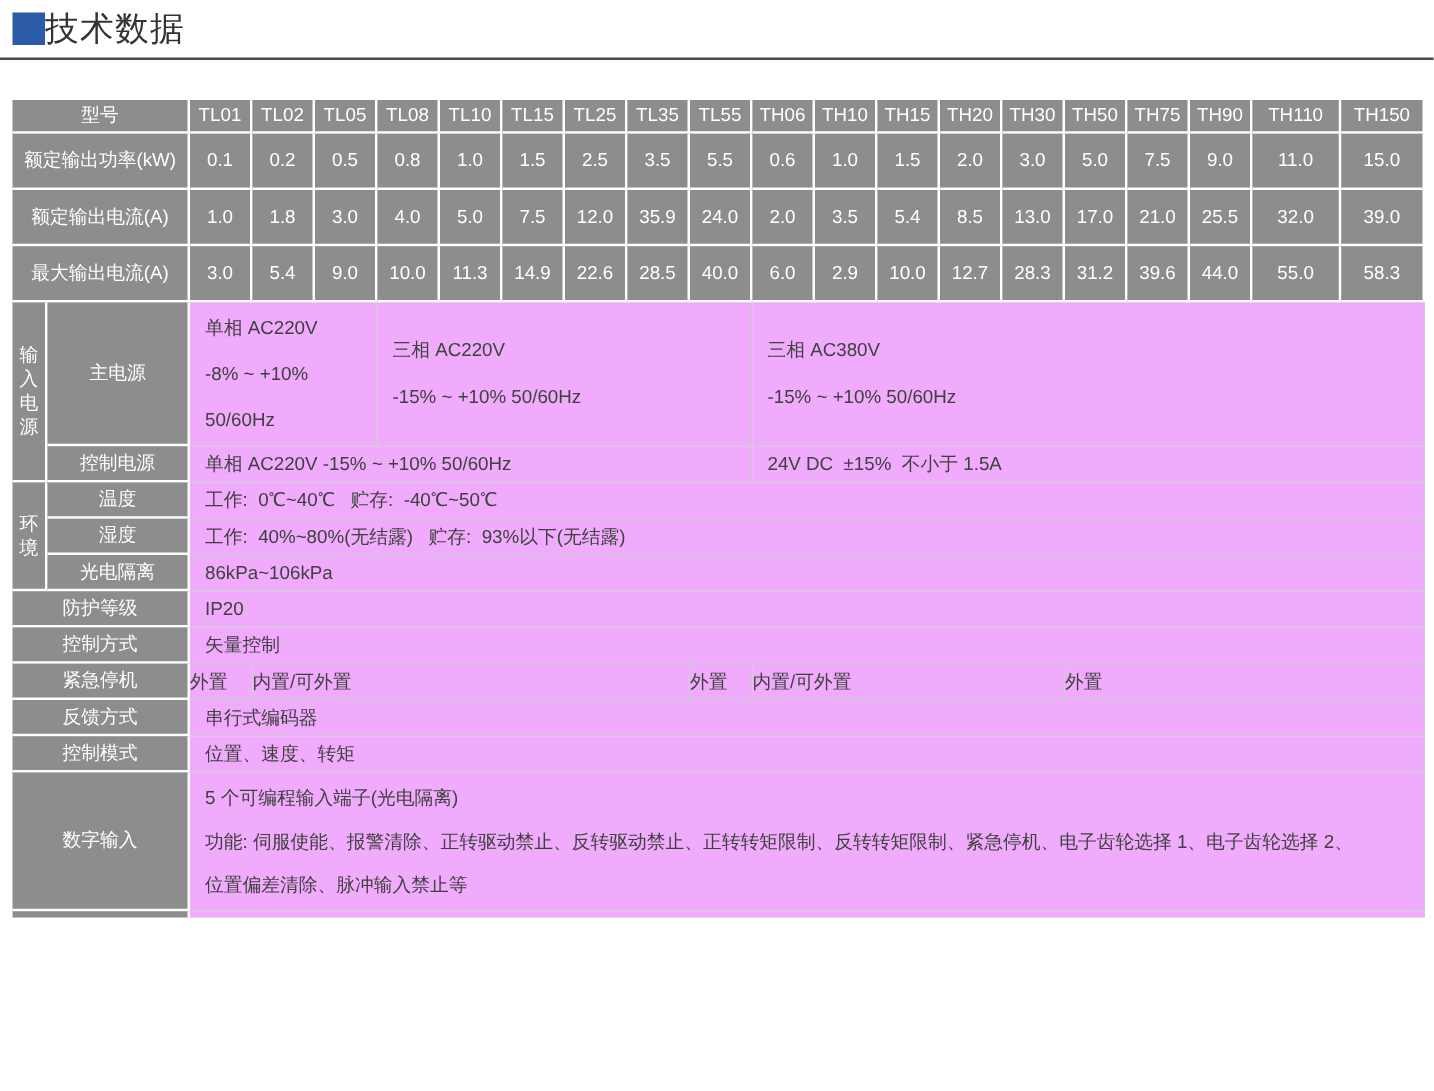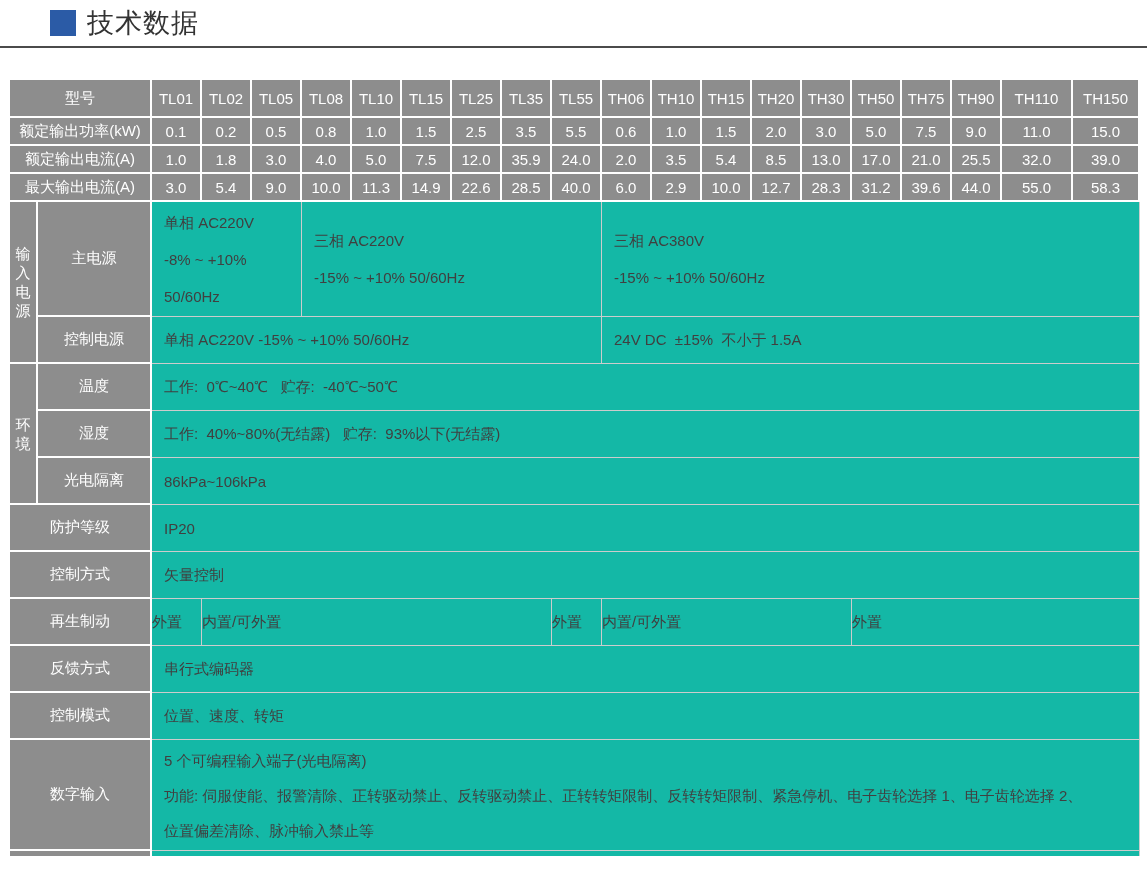--- a/index.html
+++ b/index.html
@@ -1,48 +1,48 @@
 <!DOCTYPE html>
 <html><head>
 <meta charset="utf-8">
 <style>
   html,body{margin:0;padding:0;background:#ffffff;}
   body{width:1147px;height:873px;overflow:hidden;font-family:"Liberation Sans",sans-serif;}
 
   
   .title-wrap{position:relative;padding:9px 0 0 10px;border-bottom:2px solid #4b4b4b;height:37px;}
-  .title-row{display:flex;align-items:center;gap:11px;margin-left:40px;}
+  .title-row{display:flex;align-items:center;}
   .title-square{width:26px;height:26px;background:#2b5ba6;flex:0 0 auto;}
   .title-text{font-size:27px;color:#333333;font-weight:500;letter-spacing:1px;line-height:28px;}
 
   
   table{border-collapse:separate;border-spacing:0;table-layout:fixed;margin:32px 0 0 10px;width:1130px;}
   td{box-sizing:border-box;padding:0;vertical-align:middle;overflow:hidden;}
 
   
   td.g{background:#8d8d8d;color:#ffffff;text-align:center;font-size:15px;
        border-right:2px solid #ffffff;border-bottom:2px solid #ffffff;}
   
-  td.w{background:#14b8a6;color:#404040;font-size:15px;text-align:left;padding-left:12px;
+  td.w{background:#f0abfc;color:#404040;font-size:15px;text-align:left;padding-left:12px;
        border-right:1px solid #cccccc;border-bottom:1px solid #cccccc;white-space:pre-wrap;}
   td.w.center{padding-left:0;}
 
   
   td.vert div{line-height:19px;font-size:15px;}
 
   
   td.ml3 div{line-height:37px;}
   td.ml2 div{line-height:37px;}
   td.mldig div{line-height:35px;}
 
   
-  tr.r-model td{height:38px;}
-  tr.r-spec td{height:28px;}
+  tr.r-model td{height:27px;}
+  tr.r-spec td{height:45px;}
   tr.r-main td{height:115px;}
-  tr.r-std td{height:47px;}
+  tr.r-std td{height:29px;}
   tr.r-digital td{height:111px;}
   tr.r-sliver td{height:5px;border-bottom:none;}
 </style>
 </head>
 <body>
 
 <div class="title-wrap">
   <div class="title-row">
     <div class="title-square"></div>
     <div class="title-text">技术数据</div>
@@ -197,21 +197,21 @@
       </tr>
       <tr class="r-std">
         <td class="g" colspan="2">防护等级</td>
         <td class="w" colspan="19">IP20</td>
       </tr>
       <tr class="r-std">
         <td class="g" colspan="2">控制方式</td>
         <td class="w" colspan="19">矢量控制</td>
       </tr>
       <tr class="r-std">
-        <td class="g" colspan="2">再生制动</td>
+        <td class="g" colspan="2">紧急停机</td>
         <td class="w center" colspan="1">外置</td>
         <td class="w center" colspan="7">内置/可外置</td>
         <td class="w center" colspan="1">外置</td>
         <td class="w center" colspan="5">内置/可外置</td>
         <td class="w center" colspan="5">外置</td>
       </tr>
       <tr class="r-std">
         <td class="g" colspan="2">反馈方式</td>
         <td class="w" colspan="19">串行式编码器</td>
       </tr>

